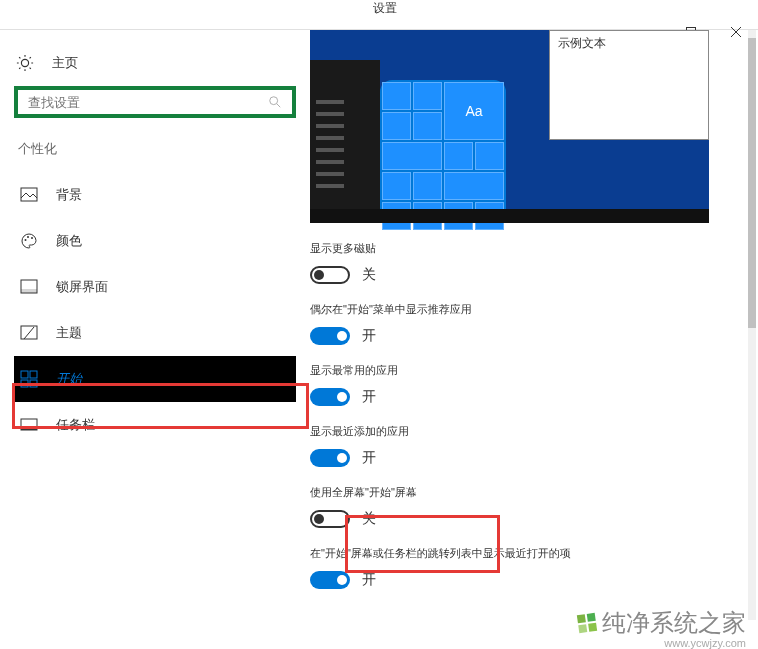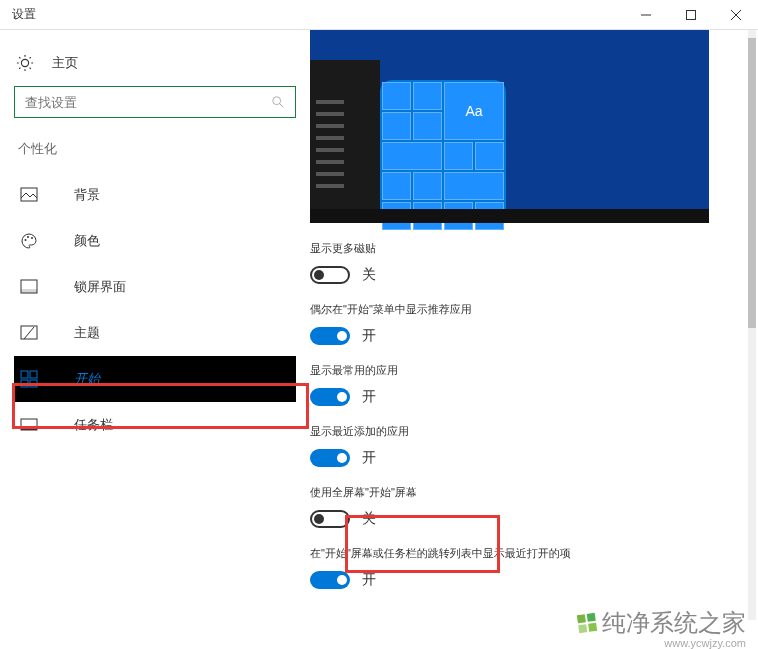--- a/index.html
+++ b/index.html
@@ -1,35 +1,35 @@
 <!DOCTYPE html>
 <html><head>
   <meta charset="utf-8">
   <style>
     * { margin: 0; padding: 0; box-sizing: border-box; }
     body { font-family: "Microsoft YaHei", "Segoe UI", sans-serif; font-size: 13px; color: #333; background: #fff; width: 758px; height: 649px; overflow: hidden; position: relative; }
     
-    .titlebar { height: 30px; display: flex; align-items: center; padding-left: 12px; border-bottom: 1px solid #e0e0e0; }
+    .titlebar { height: 30px; display: flex; align-items: center; padding-left: 12px; border-bottom: 1px solid #e0e0e0; flex-direction: column; }
     .titlebar-text { font-size: 12px; }
     .titlebar-controls { margin-left: auto; display: flex; }
     .titlebar-btn { width: 45px; height: 30px; display: flex; align-items: center; justify-content: center; font-size: 12px; }
     
     .content { display: flex; height: calc(100% - 30px); }
     
     .sidebar { width: 310px; padding: 20px 14px 0 14px; }
     .home-row { display: flex; align-items: center; gap: 18px; margin-bottom: 10px; padding: 4px 2px; }
     .gear { width: 18px; height: 18px; }
     
-    .search-box { border: 1px solid #15803d; height: 32px; display: flex; align-items: center; padding: 0 10px; margin-bottom: 22px; }
+    .search-box { border: 4px solid #15803d; height: 32px; display: flex; align-items: center; padding: 0 10px; margin-bottom: 22px; }
     .search-input { border: none; outline: none; flex: 1; font-size: 13px; background: transparent; }
     .search-icon { width: 14px; height: 14px; opacity: 0.6; }
     
     .category-label { color: #666; font-size: 13px; margin-bottom: 14px; padding-left: 4px; }
     
-    .nav-item { display: flex; align-items: flex-end; gap: 36px; padding: 14px 6px; cursor: pointer; }
+    .nav-item { display: flex; align-items: flex-end; gap: 18px; padding: 14px 6px; cursor: pointer; }
     .nav-item.active { background: #000000; color: #0078d7; font-style: italic; }
     .nav-icon { width: 18px; height: 18px; display: inline-flex; }
     .highlight-red1 { border: 3px solid #e53935; position: absolute; width: 297px; height: 46px; left: 12px; top: 383px; pointer-events: none; }
     
     .main { flex: 1; position: relative; overflow: hidden; }
     .preview { width: 399px; height: 193px; background: #0a3d91; position: relative; margin-bottom: 18px; }
     .preview-left { position: absolute; left: 0; top: 30px; width: 70px; height: 163px; background: #1a1a1a; }
     .preview-start { position: absolute; left: 70px; top: 50px; width: 126px; height: 143px; background: #0078d7; border-radius: 12px; }
     .tile-grid { position: absolute; inset: 0; display: grid; grid-template-columns: repeat(4, 1fr); grid-auto-rows: 28px; gap: 2px; padding: 2px; }
     .tile { background: #1e90ff; border: 1px solid rgba(255,255,255,0.3); }
@@ -193,20 +193,21 @@
             <div class="tile"></div>
           <div class="tile"></div>
             <div class="tile"></div>
             <div class="tile wide"></div>
           <div class="tile"></div>
             <div class="tile"></div>
             <div class="tile"></div>
             <div class="tile"></div>
         </div>
       </div>
+      <div class="preview-window"><span>示例文本</span></div>
       <div class="taskbar"></div>
     </div>
 
     <div class="setting">
       <div class="setting-label">显示更多磁贴</div>
       <div class="toggle-row">
         <div class="toggle off">
             <div class="toggle-knob"></div>
           </div>
         <span class="toggle-state">关</span>

